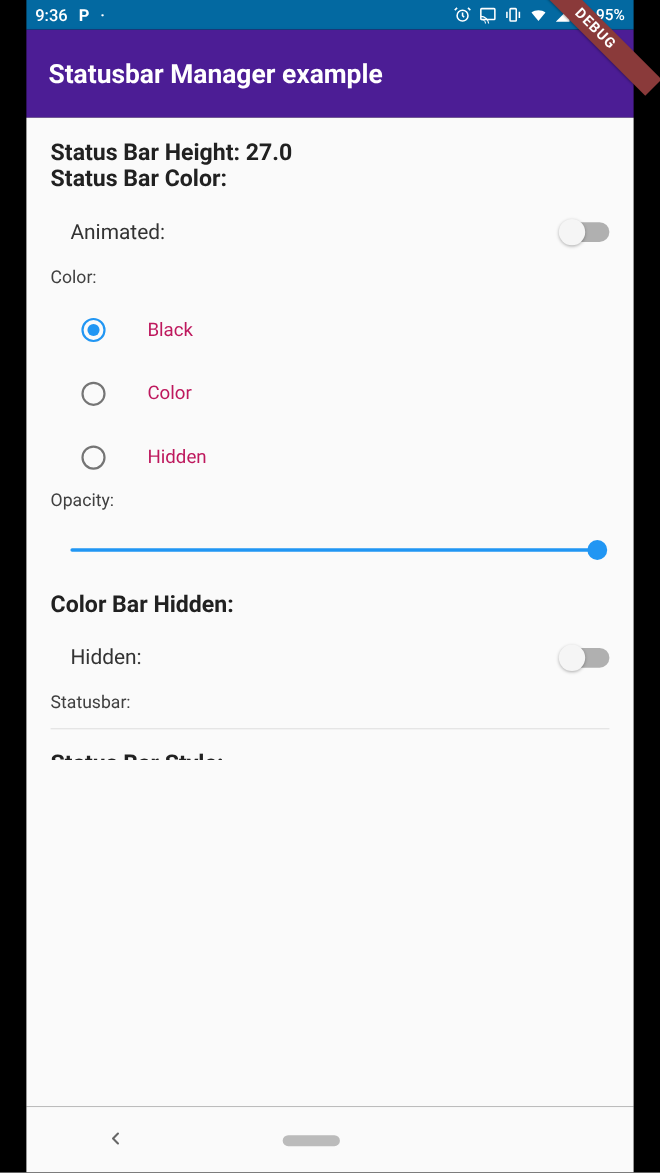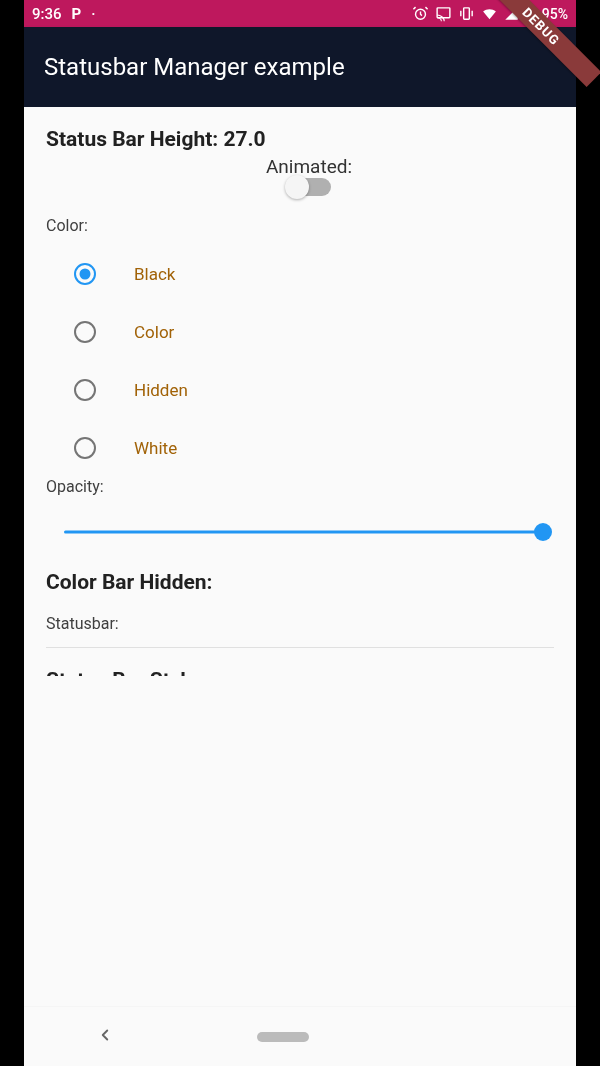--- a/index.html
+++ b/index.html
@@ -14,41 +14,41 @@
   .phone {
     position: absolute;
     left: 24px;
     top: 0;
     width: 552px;
     height: 1066px;
     background: #000;
   }
   .statusbar {
     height: 27px;
-    background: #be185d;
+    background: #0369a1;
     color: #fff;
     display: flex;
     align-items: center;
     justify-content: space-between;
     padding: 0 8px;
     font-size: 15px;
     font-weight: 500;
   }
   .statusbar .left { display:flex; align-items:center; gap:10px; }
   .statusbar .right { display:flex; align-items:center; gap:6px; }
   .statusbar .ico { display:inline-flex; }
   .appbar {
     height: 80px;
-    background: #0f172a;
+    background: #4c1d95;
     color: #fff;
     display: flex;
     align-items: center;
     padding: 16px 20px;
     font-size: 24px;
-    font-weight: 400;
+    font-weight: 700;
     box-shadow: 0 2px 4px rgba(0,0,0,0.2);
   }
   .debug-ribbon {
     position: absolute;
     top: 16px;
     right: -40px;
     width: 150px;
     background: #8a3a3a;
     color: #fff;
     font-size: 13px;
@@ -74,21 +74,20 @@
   .section-title {
     font-size: 21px;
     font-weight: 700;
     margin-bottom: 20px;
   }
   .row {
     display: flex;
     align-items: center;
     justify-content: space-between;
     padding: 4px 0 20px 18px;
-    flex-direction: column;
   }
   .row-label {
     font-size: 19px;
     color: #333;
   }
   .sub-label {
     font-size: 16px;
     color: #404040;
     margin-bottom: 10px;
   }
@@ -131,21 +130,21 @@
   .radio.selected::after {
     content: "";
     position: absolute;
     width: 11px;
     height: 11px;
     background: #2196f3;
     border-radius: 50%;
     top: 50%; left: 50%;
     transform: translate(-50%, -50%);
   }
-  .radio-label { font-size: 17px; color: #a16207; }
+  .radio-label { font-size: 17px; color: #be185d; }
   .slider-wrap {
     padding: 16px 4px 28px 18px;
   }
   .slider {
     position: relative;
     height: 20px;
     cursor: pointer;
   }
   .slider-track {
     position: absolute;
@@ -248,20 +247,21 @@
   <div class="debug-ribbon">DEBUG</div>
 
   <div class="appbar">
     <span>Statusbar Manager example</span>
   </div>
 
   <div class="content">
 
     <div class="heading">Status Bar Height: 27.0</div>
 
+    <div class="section-title">Status Bar Color:</div>
 
     <div class="row">
       <span class="row-label">Animated:</span>
       <div class="switch">
         <div class="knob"></div>
       </div>
     </div>
 
     <div class="sub-label">Color:</div>
 
@@ -271,37 +271,39 @@
         <span class="radio-label">Black</span>
       </div>
       <div class="radio-row">
         <div class="radio"></div>
         <span class="radio-label">Color</span>
       </div>
       <div class="radio-row">
         <div class="radio"></div>
         <span class="radio-label">Hidden</span>
       </div>
-      <div class="radio-row">
-        <div class="radio"></div>
-        <span class="radio-label">White</span>
-      </div>
     </div>
 
     <div class="sub-label" style="margin-top:0;">Opacity:</div>
 
     <div class="slider-wrap">
       <div class="slider">
         <div class="slider-track"></div>
         <div class="slider-thumb"></div>
       </div>
     </div>
 
     <div class="section-title">Color Bar Hidden:</div>
 
+    <div class="row">
+      <span class="row-label">Hidden:</span>
+      <div class="switch">
+        <div class="knob"></div>
+      </div>
+    </div>
 
     <div class="sub-label">Statusbar:</div>
 
 
     <hr class="divider">
 
     <div class="cutoff" style="height:10px; overflow:hidden; line-height:28px;">
       <span>Status Bar Style:</span>
     </div>
 

